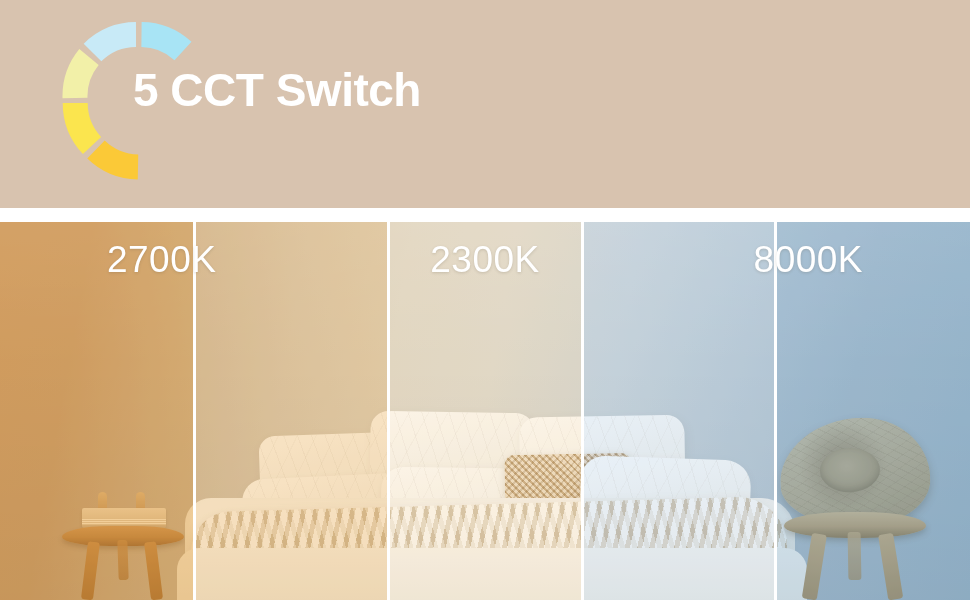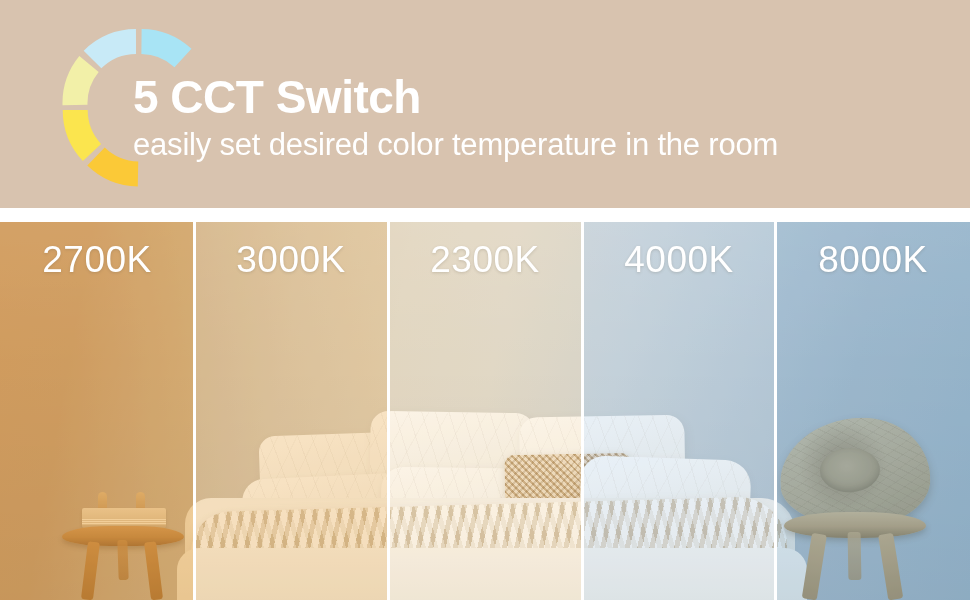--- a/index.html
+++ b/index.html
@@ -10,21 +10,21 @@
     -webkit-font-smoothing:antialiased;
   }
   .banner{position:relative;width:970px;height:600px;overflow:hidden;background:#fff;}
 
   
   .header{
     position:absolute;left:0;top:0;width:970px;height:208px;
     background:#d8c3af;
   }
   .header-inner{
-    position:absolute;left:0;top:15px;width:970px;height:208px;
+    position:absolute;left:0;top:8px;width:970px;height:208px;
   }
   .cct-ring{
     position:absolute;left:62px;top:14px;width:150px;height:180px;
   }
   .headings{
     position:absolute;left:133px;top:56px;width:820px;
   }
   .title{
     margin:0;color:#ffffff;font-weight:bold;
     font-size:46px;line-height:52px;letter-spacing:-0.5px;
@@ -226,21 +226,20 @@
             <path d="M 74 12.5 A 62 62 0 0 0 30.5 30.5" stroke="#C8EAF7"></path>
             <path d="M 27 35 A 62 62 0 0 0 13 76" stroke="#F2F0A8"></path>
             <path d="M 13.2 81 A 62 62 0 0 0 30 123.5" stroke="#FBE54E"></path>
             <path d="M 34 127.5 A 62 62 0 0 0 76 145" stroke="#FBC937"></path>
           </g>
         </svg>
       </div>
 
       <div class="headings">
         <h1 class="title">5 CCT Switch</h1>
-        <p class="subtitle">easily set desired color temperature in the room</p>
       </div>
 
     </div>
   </div>
 
   <div class="gap"></div>
 
   <div class="scene">
 
     <div class="wall"></div>
@@ -321,27 +320,21 @@
     <div class="divider d1"></div>
     <div class="divider d2"></div>
     <div class="divider d3"></div>
     <div class="divider d4"></div>
 
     <div class="cct-labels">
       <div class="cct-cell">
         <span class="cct-label">2700K</span>
       </div>
       <div class="cct-cell">
-        <span class="cct-label">3000K</span>
-      </div>
-      <div class="cct-cell">
         <span class="cct-label">2300K</span>
-      </div>
-      <div class="cct-cell">
-        <span class="cct-label">4000K</span>
       </div>
       <div class="cct-cell">
         <span class="cct-label">8000K</span>
       </div>
     </div>
 
   </div>
 </div>
 
 </body></html>

